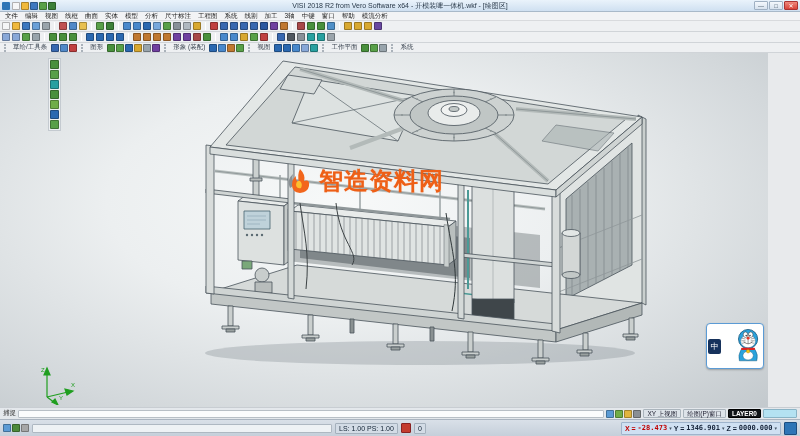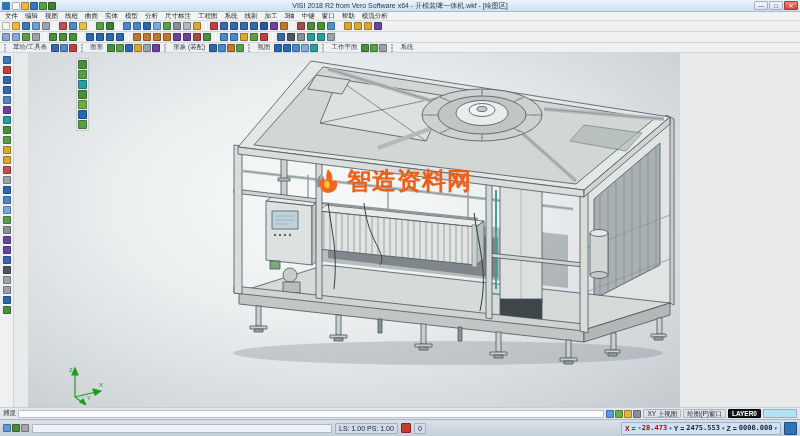--- a/index.html
+++ b/index.html
@@ -26,21 +26,21 @@
   .ticon{width:8px;height:8px;border-radius:1px;border:1px solid rgba(0,0,0,.28);flex:none;background:#bbb}
   .tsep{width:1px;height:8px;background:#c4c9ce;border-right:1px solid #fff;margin:0 2px;flex:none}
   .grip{width:3px;height:8px;border-left:2px dotted #aab2ba;margin:0 2px;flex:none}
   .grouplabel{font-size:6.5px;color:#3a4450;white-space:nowrap;padding:0 2px}
   .iconset{display:flex;gap:1px;align-items:center}
 
   
   .sidebar{position:absolute;left:0;top:53px;width:14px;bottom:29px;background:#eef0f2;border-right:1px solid #cfd4d8;display:flex;flex-direction:column;align-items:center;gap:2px;padding-top:3px}
 
   
-  .viewport{position:absolute;left:28px;top:53px;width:652px;height:354px;background:radial-gradient(ellipse at 45% 42%,#f7f9f9 0%,#eceff0 40%,#d3d8db 78%,#c3c9cd 100%);overflow:hidden}
+  .viewport{position:absolute;left:0;top:53px;width:768px;height:354px;background:radial-gradient(ellipse at 45% 42%,#f7f9f9 0%,#eceff0 40%,#d3d8db 78%,#c3c9cd 100%);overflow:hidden}
   .model{position:absolute;left:0;top:0}
   .palette{position:absolute;left:48px;top:5px;display:flex;flex-direction:column;gap:1px;background:#eef0f2;border:1px solid #c4cad0;padding:1px}
   .palette .ticon{width:9px;height:9px}
   .watermark{position:absolute;left:284px;top:112px;display:flex;align-items:center;gap:5px}
   .wm-text{font-size:24px;font-weight:bold;color:#ee5f16;letter-spacing:1px;text-shadow:0 0 1px rgba(238,95,22,.4)}
   .triad{position:absolute;left:38px;top:310px}
   .doraemon{position:absolute;left:706px;top:270px;width:58px;height:46px;background:#fff;border:1px solid #5b9bd5;border-radius:4px;display:flex;align-items:center;padding:1px;gap:1px;box-shadow:0 1px 2px rgba(0,0,0,.25)}
   .ime-badge{width:13px;height:15px;background:#16325c;color:#fff;font-size:8px;line-height:15px;text-align:center;border-radius:2px;flex:none}
 
   
@@ -478,20 +478,20 @@
     </span>
   <div class="sb-progress"></div>
   <span class="sb-chip">LS: 1.00  PS: 1.00</span>
   <span class="sb-colorchip"></span>
   <span class="sb-chip sb-num">0</span>
   <div class="coords">
     <span class="cx">X =</span>
     <span class="cx mono">-28.473</span>
     <span class="spin">▾</span>
     <span class="cy">Y =</span>
-    <span class="cy mono">2475.553</span>
+    <span class="cy mono">1346.901</span>
     <span class="spin">▾</span>
     <span class="cz">Z =</span>
     <span class="cz mono">0000.000</span>
     <span class="spin">▾</span>
   </div>
   <span class="sb-corner"></span>
 </div>
 
 </body></html>

